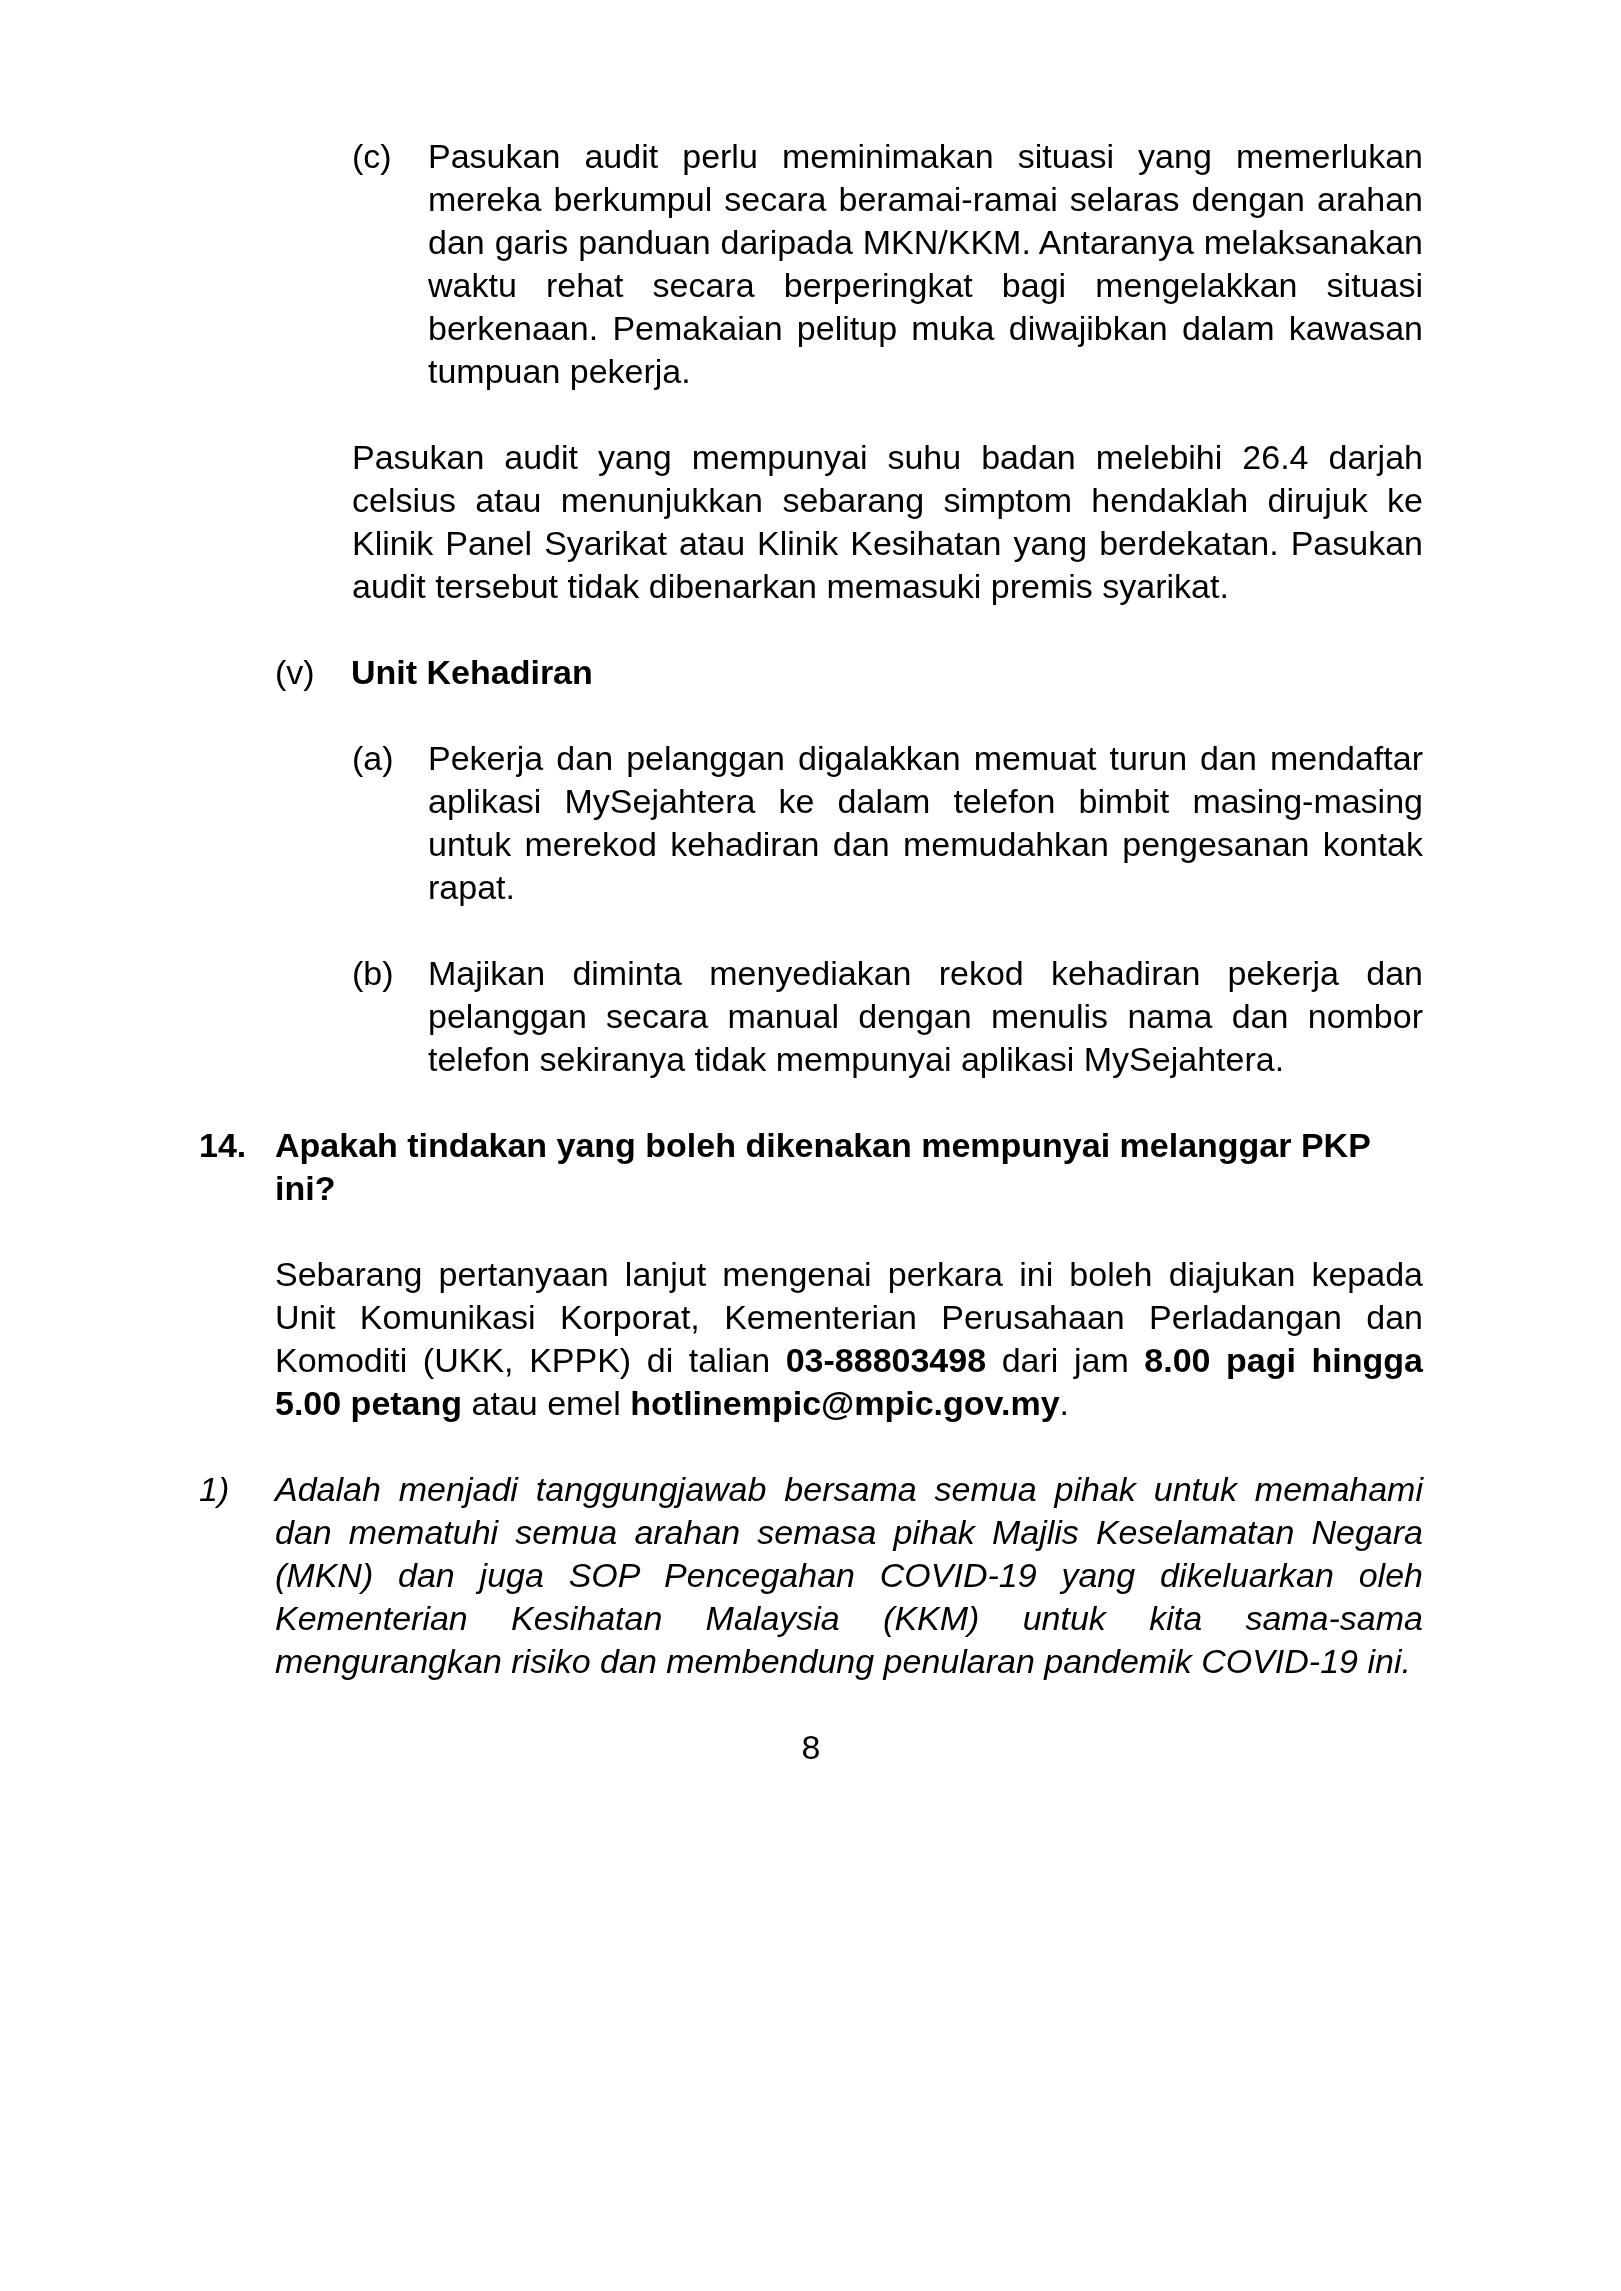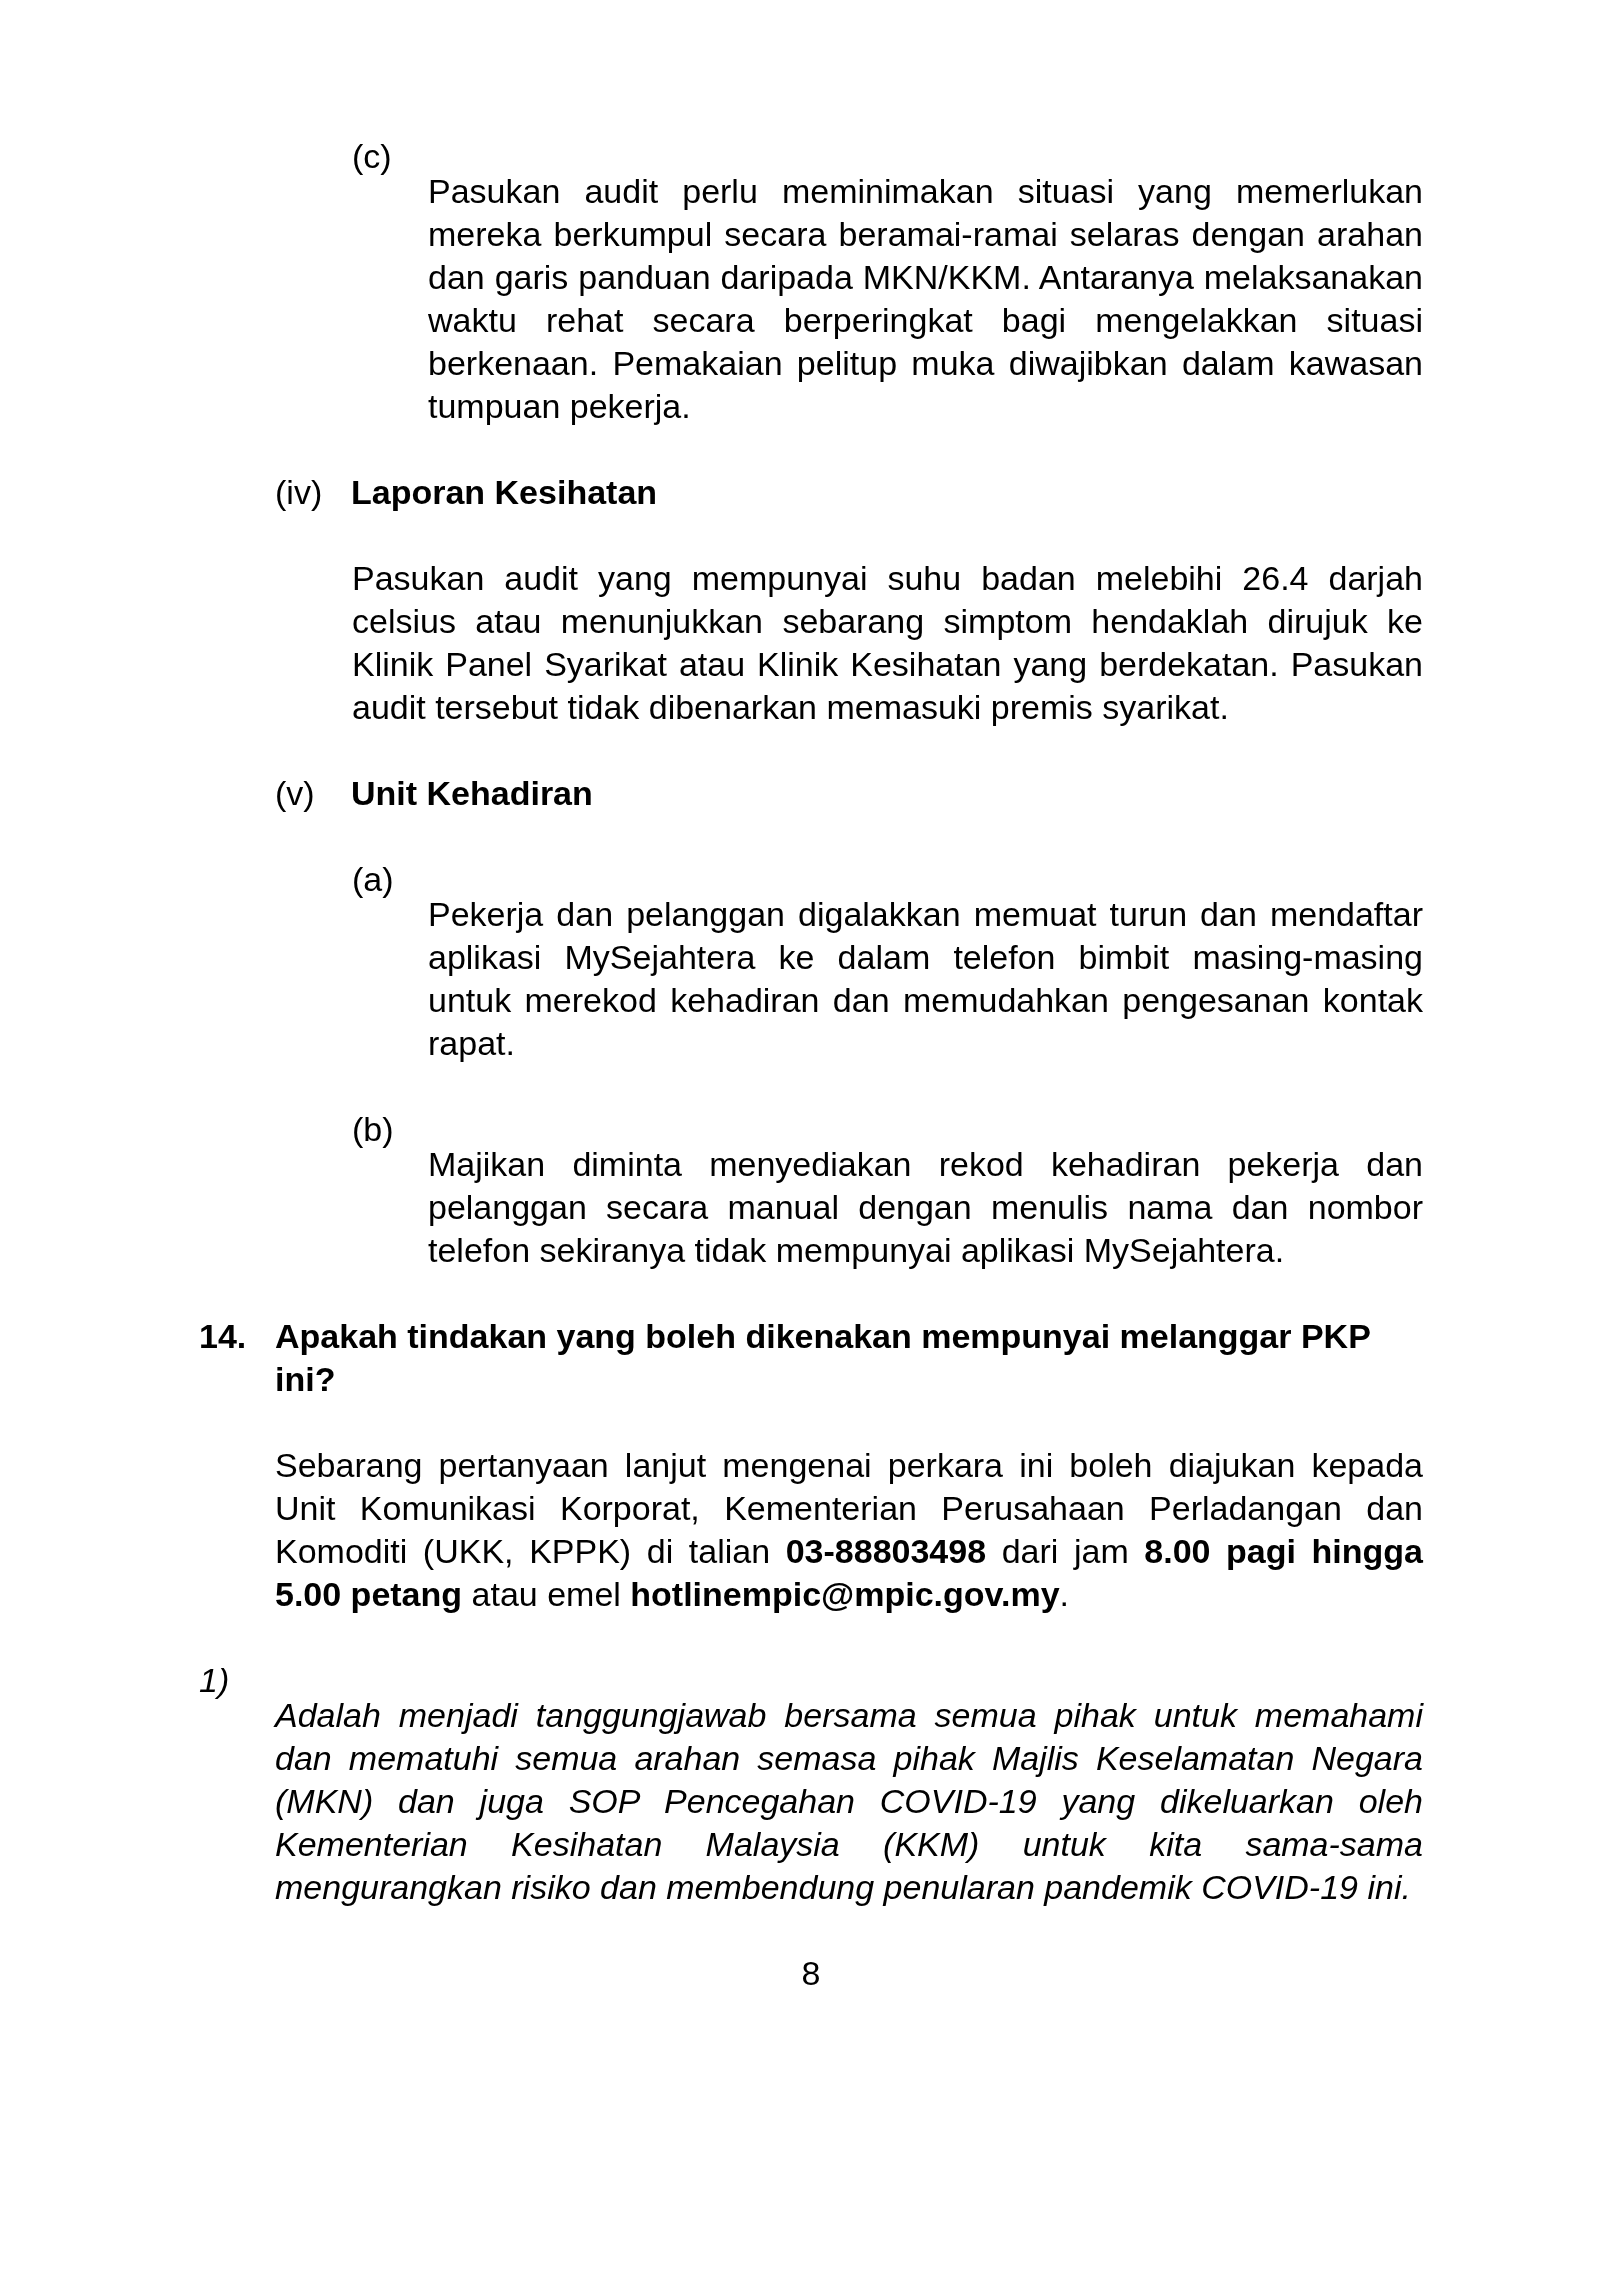--- a/index.html
+++ b/index.html
@@ -18,44 +18,40 @@
     font-family: "Liberation Sans", "DejaVu Sans", sans-serif;
     font-size: 34px;
     line-height: 43px;
     color: #000000;
     overflow: hidden;
   }
   .block { margin: 0 0 43px 0; }
   .item { display: flex; }
   .label { flex: 0 0 76px; }
   .body { flex: 1; }
-  .just { text-align: justify; margin-top: 35px; }
+  .just { text-align: justify; }
   .ind1 { margin-left: 76px; }
   .ind2 { margin-left: 153px; }
   .b { font-weight: bold; }
   .i { font-style: italic; }
   .pagenum {
     margin-top: 43px;
     text-align: center;
   }
 </style>
 </head>
 <body>
 
 <div class="page">
 
   <div class="item block ind2">
     <div class="label">(c)</div>
     <div class="body just">Pasukan audit perlu meminimakan situasi yang memerlukan mereka berkumpul secara beramai-ramai selaras dengan arahan dan garis panduan daripada MKN/KKM. Antaranya melaksanakan waktu rehat secara berperingkat bagi mengelakkan situasi berkenaan. Pemakaian pelitup muka diwajibkan dalam kawasan tumpuan pekerja.</div>
   </div>
 
-  <div class="item block ind1">
-    <div class="label">(iv)</div>
-    <div class="body b">Laporan Kesihatan</div>
-  </div>
 
   <div class="block just ind2">Pasukan audit yang mempunyai suhu badan melebihi 26.4 darjah celsius atau menunjukkan sebarang simptom hendaklah dirujuk ke Klinik Panel Syarikat atau Klinik Kesihatan yang berdekatan. Pasukan audit tersebut tidak dibenarkan memasuki premis syarikat.</div>
 
   <div class="item block ind1">
     <div class="label">(v)</div>
     <div class="body b">Unit Kehadiran</div>
   </div>
 
   <div class="item block ind2">
     <div class="label">(a)</div>

